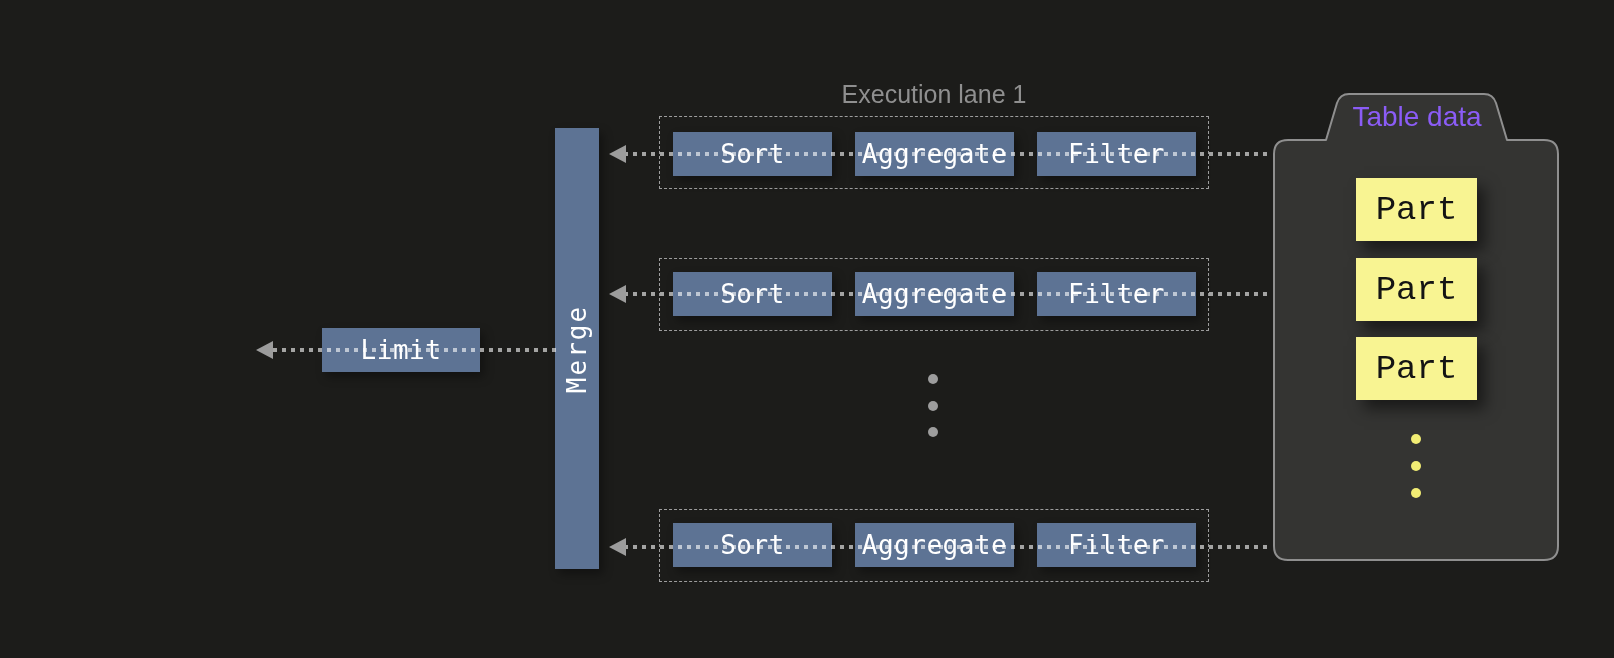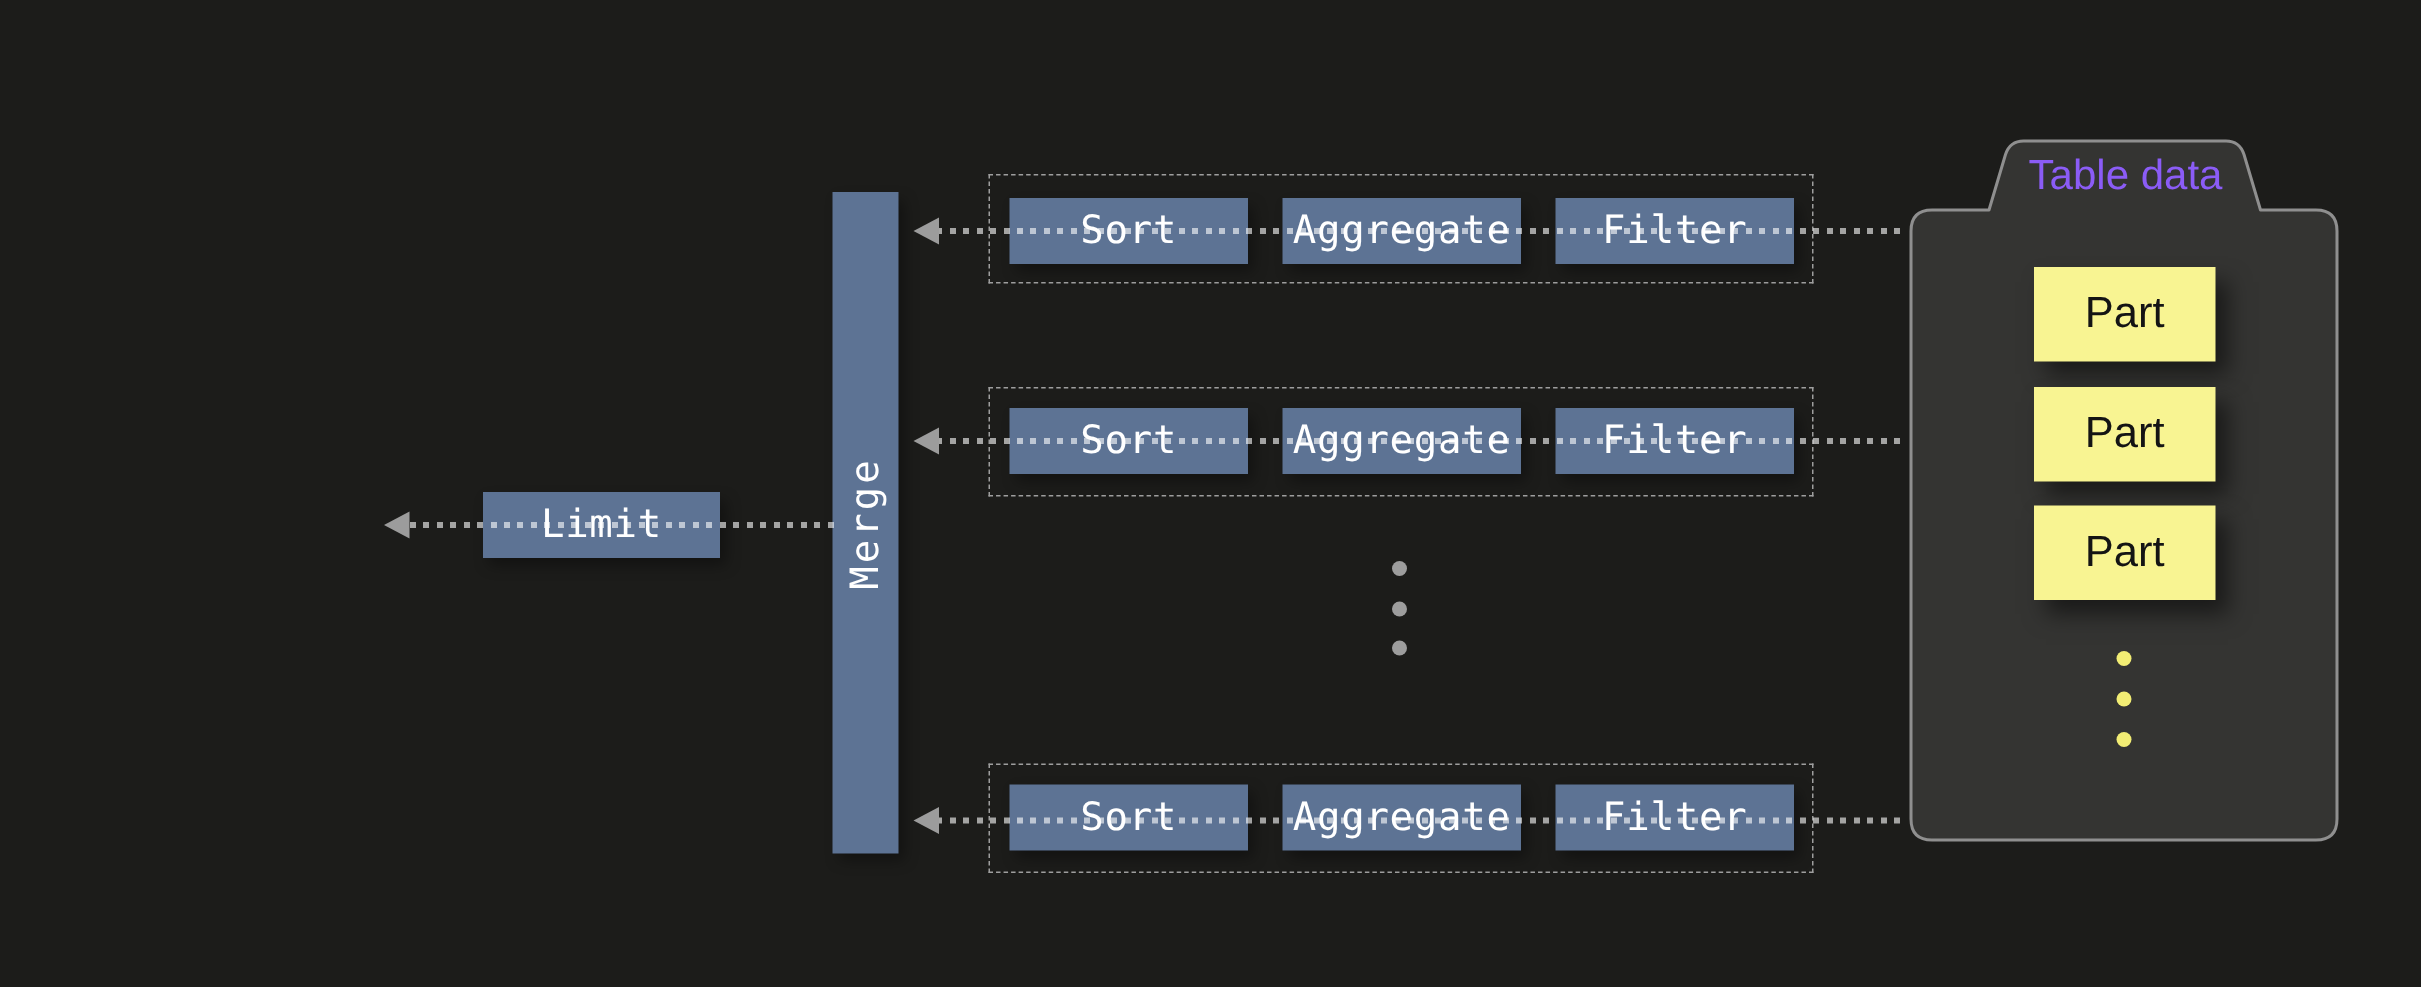--- a/index.html
+++ b/index.html
@@ -44,22 +44,22 @@
   }
   .merge span{transform:rotate(-90deg);white-space:nowrap;letter-spacing:2px;}
   
   .table-svg{position:absolute;left:0;top:0;z-index:1;}
   .table-title{
     position:absolute;left:1341px;top:95px;width:152px;height:44px;line-height:44px;
     text-align:center;color:#8b5cf6;font-size:28px;z-index:2;white-space:nowrap;
   }
   .part{
     position:absolute;left:1356px;width:121px;height:63px;background:#f8f492;color:#141414;
-    display:flex;align-items:center;justify-content:center;font-size:29px;
-    box-shadow:8px 9px 14px rgba(0,0,0,0.50);z-index:3;
+    display:flex;align-items:center;justify-content:center;font-size:34px;
+    box-shadow:8px 9px 14px rgba(0,0,0,0.50);z-index:3;font-family:Liberation Mono, monospace;
   }
 </style>
 </head>
 <body>
 
 <div class="canvas">
 
   <svg class="table-svg" width="1614" height="658" viewBox="0 0 1614 658">
     <path d="M 1288 140 L 1326 140 L 1337 103 Q 1340 94 1349 94 L 1484 94 Q 1493 94 1496 103 L 1507 140
              L 1544 140 Q 1558 140 1558 154 L 1558 546 Q 1558 560 1544 560 L 1288 560 Q 1274 560 1274 546
@@ -77,20 +77,21 @@
 
 
   <div class="arrow-left" style="left:256px;top:341px;"></div>
   <div class="dotline" style="left:273px;top:348px;width:283px;"></div>
   <div class="opbox limit">Limit</div>
 
   <div class="opbox merge">
     <span>Merge</span>
   </div>
 
+  <div class="lane-label" style="top:80px;">Execution lane 1</div>
   <div class="lane-rect" style="top:116px;"></div>
   <div class="arrow-left" style="left:609px;top:145px;"></div>
   <div class="dotline" style="left:624px;top:152px;width:647px;"></div>
   <div class="opbox" style="left:673px;top:132px;">Sort</div>
   <div class="opbox" style="left:855px;top:132px;">Aggregate</div>
   <div class="opbox" style="left:1037px;top:132px;">Filter</div>
 
   <div class="lane-rect" style="top:258px;"></div>
   <div class="arrow-left" style="left:609px;top:285px;"></div>
   <div class="dotline" style="left:624px;top:292px;width:647px;"></div>

